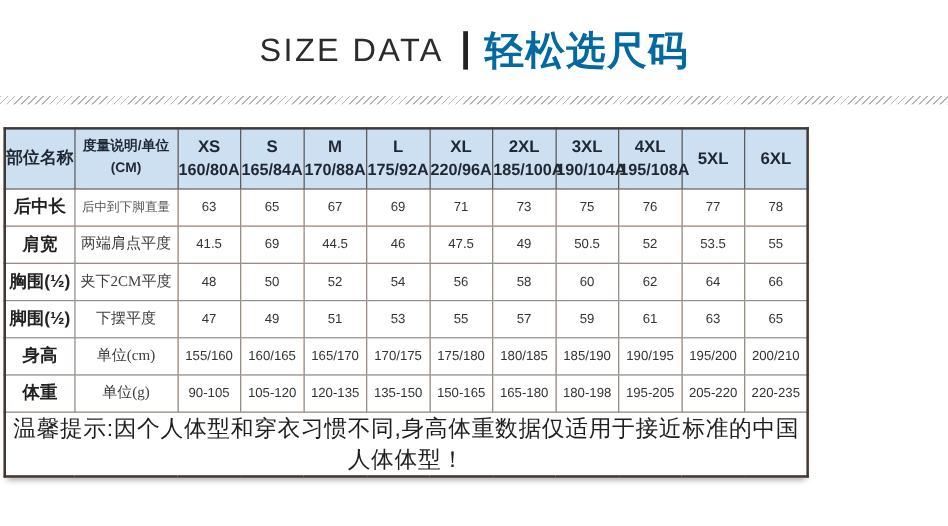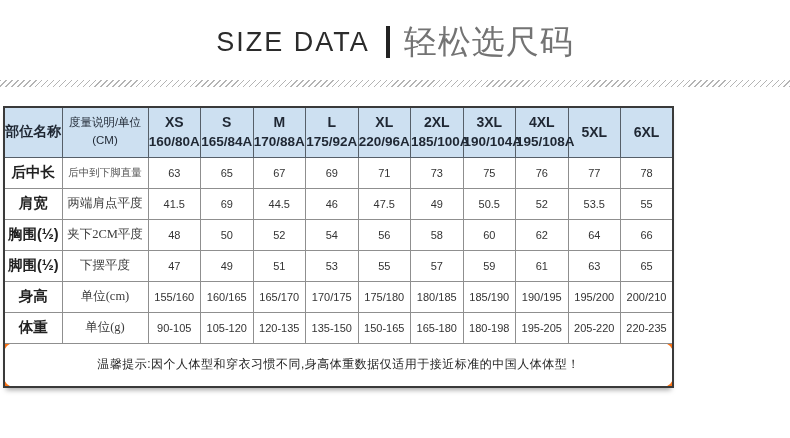--- a/index.html
+++ b/index.html
@@ -29,23 +29,23 @@
   }
   .title-divider {
     display: inline-block;
     width: 4px;
     height: 32px;
     background: #222222;
     margin: 0 14px 0 16px;
   }
   .title-zh {
     font-size: 33px;
-    font-weight: 400;
+    font-weight: 700;
     letter-spacing: 1px;
-    color: #737373;
+    color: #0369a1;
     text-align: right;
   }
 
   
   .hatch {
     margin-top: 4px;
     width: 790px;
     height: 7px;
     background: repeating-linear-gradient(
       135deg,
@@ -70,21 +70,21 @@
 
   thead th {
     background: var(--header-bg, #cde0f1);
     border: 1px solid #565f68;
     color: #1f2733;
     vertical-align: middle;
     text-align: center;
     padding: 0;
   }
   th.corner { font-size: 14px; font-weight: 700; }
-  th.measure { font-size: 11.5px; font-weight: 400; line-height: 1.55; }
+  th.measure { font-size: 11.5px; font-weight: 700; line-height: 1.55; }
   th.sz { font-weight: 700; }
   th.sz .l1 { font-size: 14px; line-height: 19px; }
   th.sz .l2 { font-size: 13.5px; line-height: 19px; }
   th.sz.single { font-size: 14px; margin-left: 26px; }
 
   tbody th, tbody td, tfoot td {
     border: 1px solid #8f8f8f;
     text-align: center;
     vertical-align: middle;
     background: #ffffff;
@@ -98,24 +98,23 @@
     font-size: 12.5px;
     color: #3c3c3c;
     font-family: Liberation Serif, serif;
   }
   tbody td.rowdesc.small { font-size: 10.5px; color: #555555; }
   tbody td.val {
     font-size: 11px;
     color: #333333;
   }
   tfoot td.notice {
-    font-size: 12px;
+    font-size: 19px;
     color: #1f1f1f;
     letter-spacing: 0.5px;
-    border-radius: 10px;
   }
 </style>
 </head>
 <body>
 
 <div class="page">
 
   <div class="header">
     <span class="title-en">SIZE DATA</span>
     <span class="title-divider"></span>

